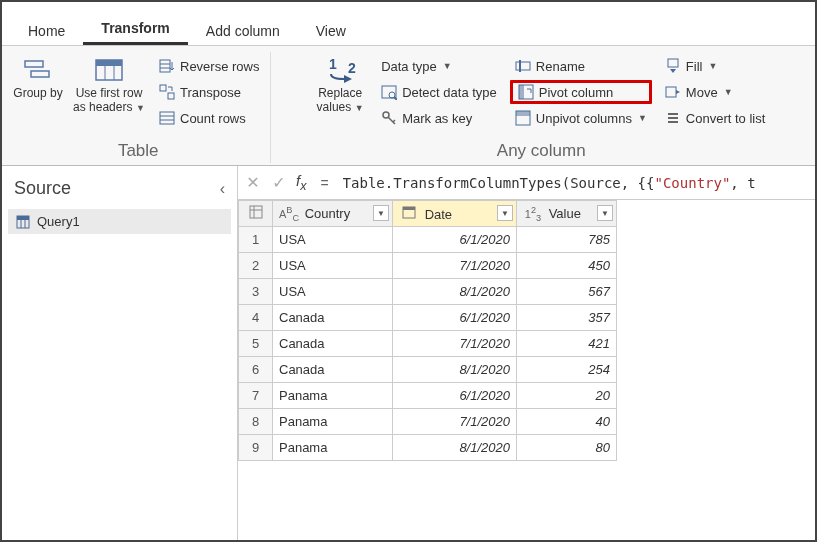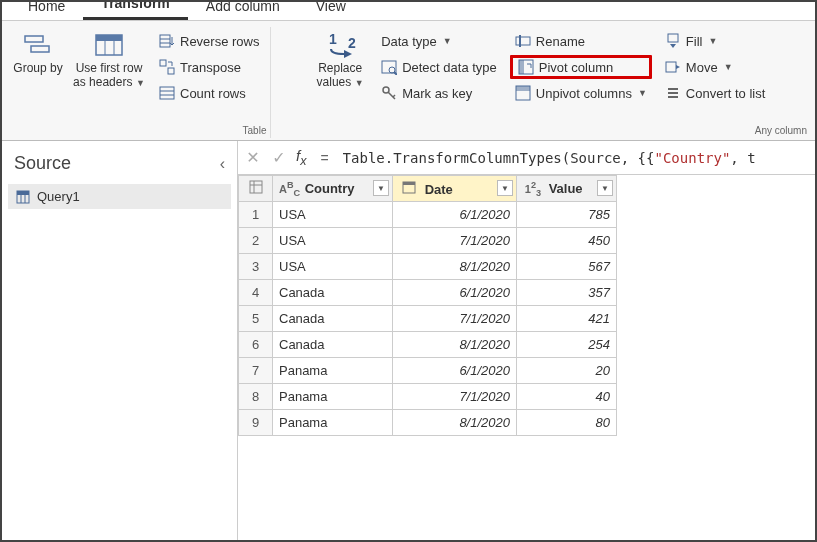--- a/index.html
+++ b/index.html
@@ -14,21 +14,21 @@
     overflow: hidden;
     display: flex;
     flex-direction: column;
   }
   
   .tabs {
     display: flex;
     background: #fff;
     border-bottom: 1px solid #ccc;
     padding: 0 8px;
-    height: 19px;
+    height: 44px;
     align-items: flex-end;
   }
   .tab {
     padding: 8px 18px 6px 18px;
     cursor: pointer;
     font-size: 14px;
     color: #333;
   }
   .tab.active {
     font-weight: 600;
@@ -51,23 +51,23 @@
   }
   .ribbon-group:last-child { border-right: none; }
   .ribbon-group-body {
     display: flex;
     flex-direction: row;
     align-items: flex-start;
     flex: 1;
     gap: 4px;
   }
   .ribbon-group-label {
-    font-size: 10px;
+    font-size: 17px;
     color: #666;
-    text-align: right;
+    text-align: center;
     width: 100%;
     padding: 2px 0;
   }
   .big-btn {
     display: flex;
     flex-direction: column;
     align-items: center;
     justify-content: flex-start;
     width: 56px;
     padding: 4px 2px;
@@ -170,21 +170,21 @@
     text-align:center;
   }
   .rownum {
     background: #f6f6f6;
     text-align: center;
     width: 34px;
     color: #555;
   }
   th.colhead {
     background: #f1f1f1;
-    font-weight: bold;
+    font-weight: normal;
     text-align: left;
     position: relative;
     padding-right: 22px;
   }
   th.colhead.sel { background: #fff4c8; }
   .type-ico { display:inline-block; width:20px; text-align:center; font-size:11px; color:#666; margin-right:2px;}
   .filter-btn {
     position: absolute;
     right: 3px; top: 4px;
     width: 16px; height:16px;

